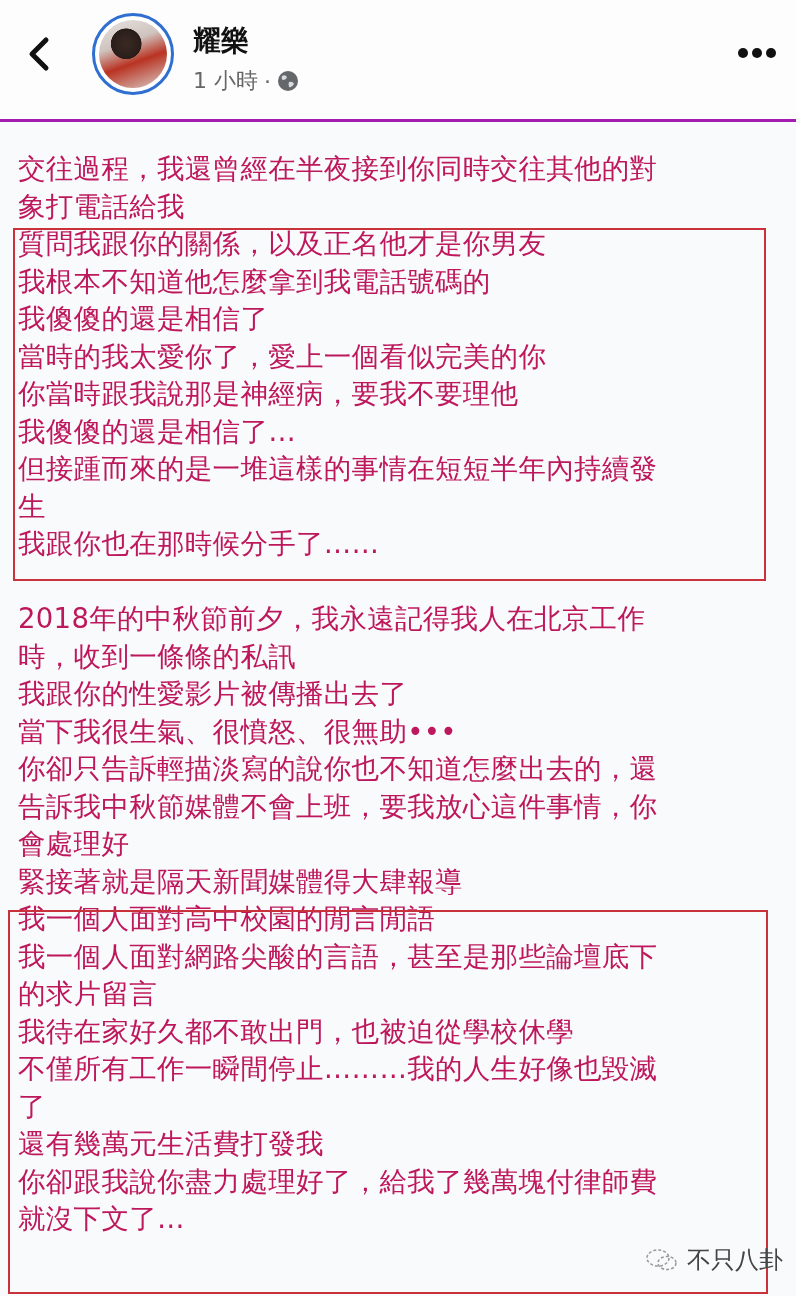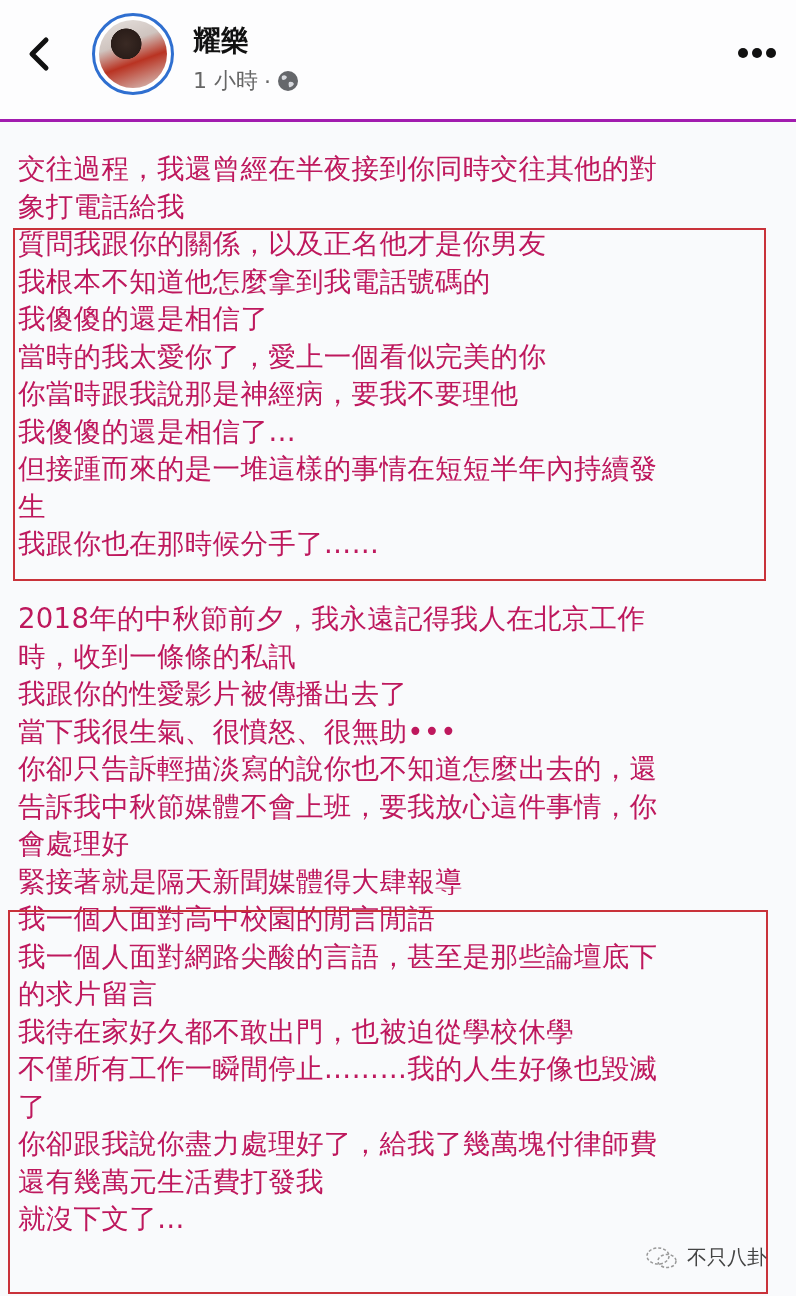--- a/index.html
+++ b/index.html
@@ -54,21 +54,21 @@
 
     .box {
       position: absolute; border: 2px solid #c9323a; box-sizing: border-box;
       pointer-events: none;
     }
     .box1 { left: 13px; top: 228px; width: 753px; height: 353px; }
     .box2 { left: 8px; top: 910px; width: 760px; height: 384px; }
 
     .watermark {
       position: absolute; left: 645px; top: 1244px; display: flex; align-items: center; gap: 8px;
-      color: #444; font-size: 20px;
+      color: #444; font-size: 24px;
     }
     .wm-icon { width: 34px; height: 26px; }
   </style>
 </head>
 <body>
 
 <div class="header">
   <div class="back-btn">
     <svg width="36" height="40" viewBox="0 0 36 40">
       <polyline points="24,6 10,20 24,34" fill="none" stroke="#111" stroke-width="5" stroke-linecap="round" stroke-linejoin="round"></polyline>
@@ -114,22 +114,22 @@
   <span class="line">你卻只告訴輕描淡寫的說你也不知道怎麼出去的，還</span>
   <span class="line">告訴我中秋節媒體不會上班，要我放心這件事情，你</span>
   <span class="line">會處理好</span>
   <span class="line">緊接著就是隔天新聞媒體得大肆報導</span>
   <span class="line">我一個人面對高中校園的閒言閒語</span>
   <span class="line">我一個人面對網路尖酸的言語，甚至是那些論壇底下</span>
   <span class="line">的求片留言</span>
   <span class="line">我待在家好久都不敢出門，也被迫從學校休學</span>
   <span class="line">不僅所有工作一瞬間停止………我的人生好像也毀滅</span>
   <span class="line">了</span>
+  <span class="line">還有幾萬元生活費打發我</span>
   <span class="line">你卻跟我說你盡力處理好了，給我了幾萬塊付律師費</span>
-  <span class="line">還有幾萬元生活費打發我</span>
   <span class="line">就沒下文了…</span>
 </div>
 
 <div class="box box1"></div>
 <div class="box box2"></div>
 
 <div class="watermark">
   <svg class="wm-icon" viewBox="0 0 34 26">
     <ellipse cx="13" cy="11" rx="11" ry="8" fill="none" stroke="#999" stroke-width="1.5" stroke-dasharray="3 2"></ellipse>
     <ellipse cx="22" cy="16" rx="9" ry="6.5" fill="none" stroke="#999" stroke-width="1.5" stroke-dasharray="3 2"></ellipse>

